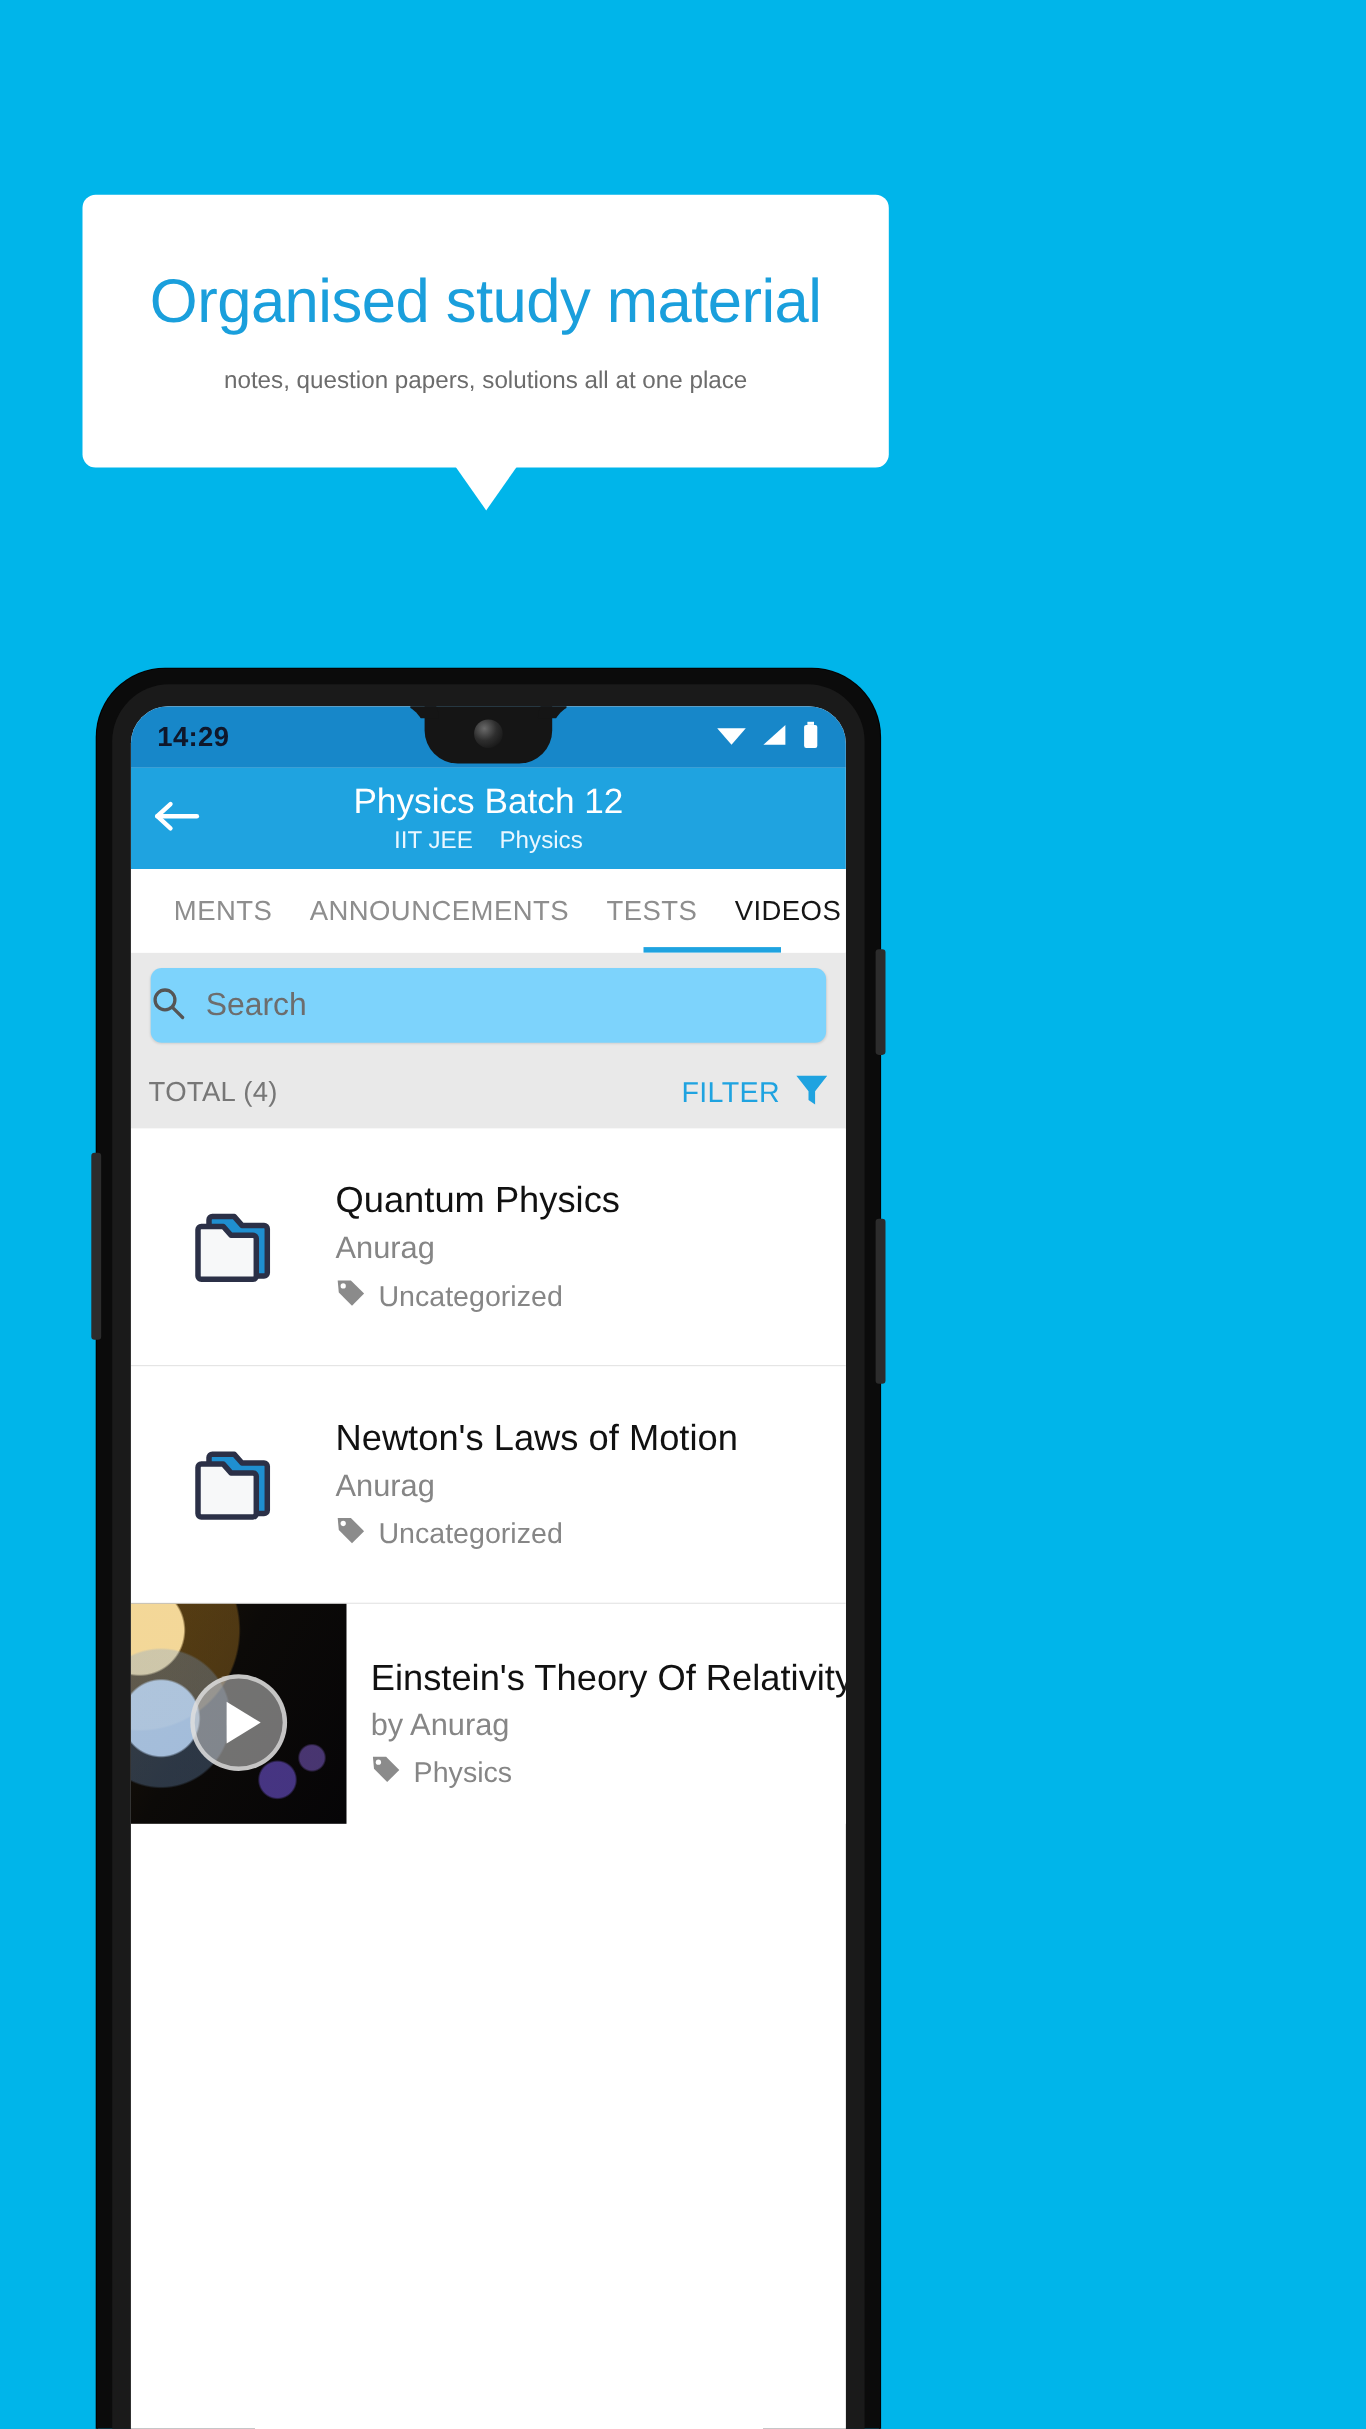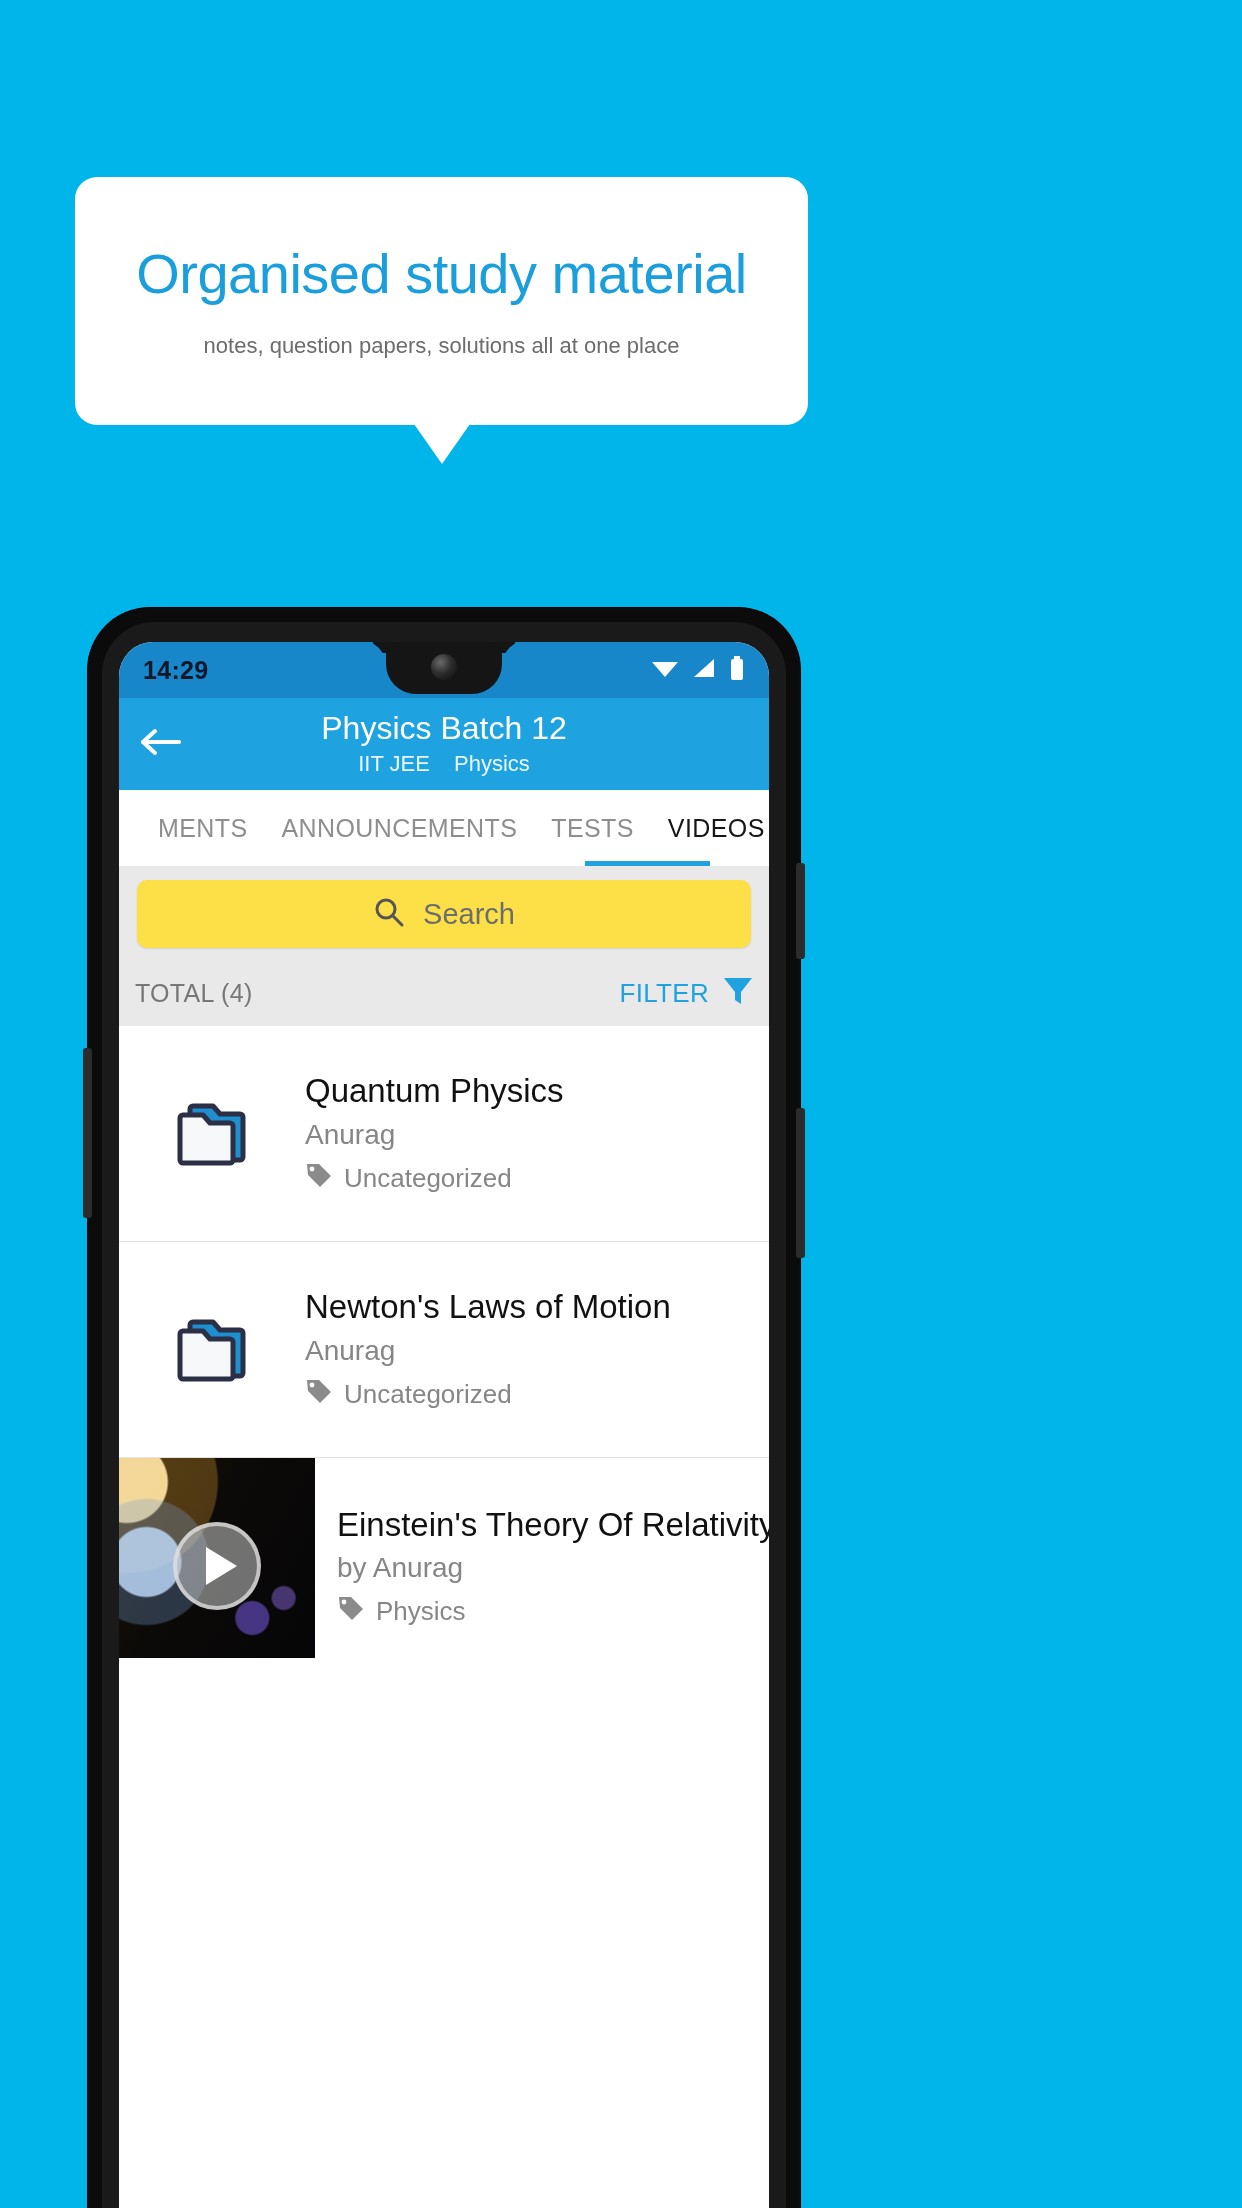--- a/index.html
+++ b/index.html
@@ -12,21 +12,21 @@
     background:#00b5ea;
     position:relative;
   }
 
   
   .bubble{
     position:absolute;
     left:75px; top:177px;
     width:733px; height:248px;
     background:#ffffff;
-    border-radius:22px;
+    border-radius:12px;
     display:flex;
     flex-direction:column;
     align-items:center;
     justify-content:center;
   }
   .bubble-title{
     color:#1a9fdc;
     font-size:56px;
     font-weight:400;
     letter-spacing:-0.5px;
@@ -185,26 +185,25 @@
     left:466px;
     width:125px;
   }
 
   
   .search-zone{
     background:#e9e9e9;
     padding:14px 18px 12px 18px;
   }
   .search-box{
-    background:#fde047;
+    background:#7dd3fc;
     border-radius:10px;
     height:68px;
     display:flex;
     align-items:center;
-    justify-content:center;
     gap:18px;
     box-shadow:0 1px 2px rgba(0,0,0,.10);
   }
   .search-placeholder{
     font-size:29px;
     color:#6d6d6d;
   }
 
   
   .meta-row{

